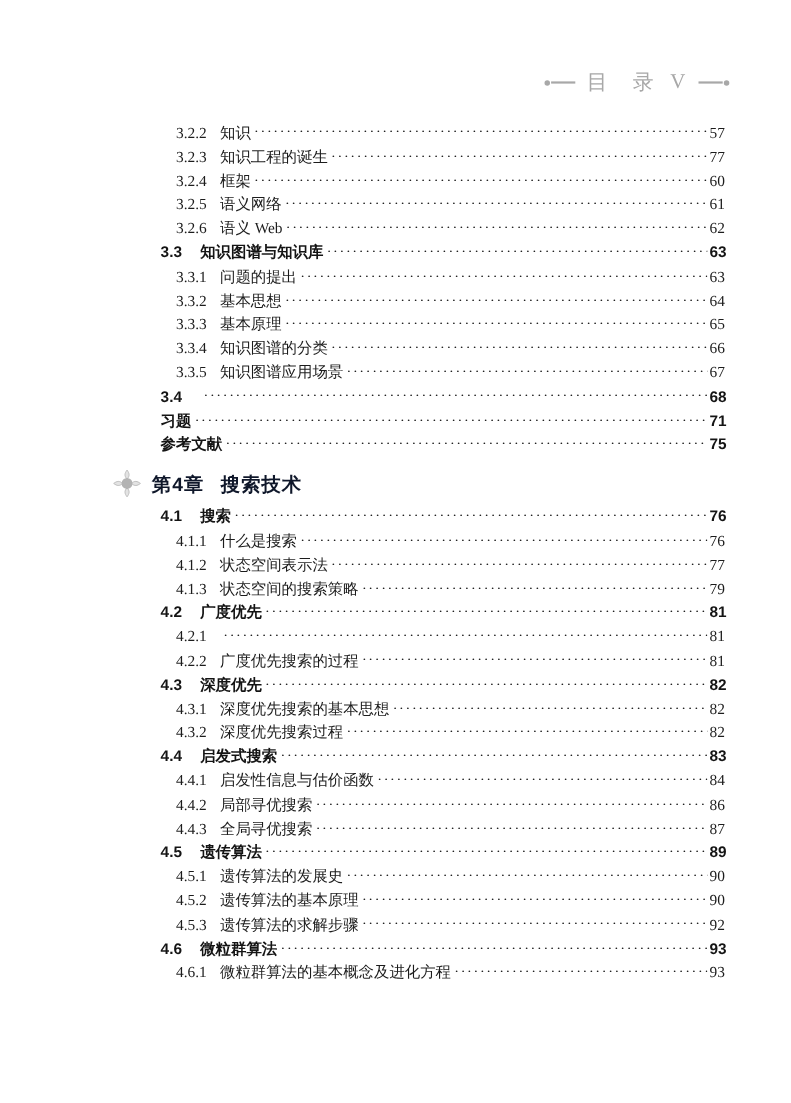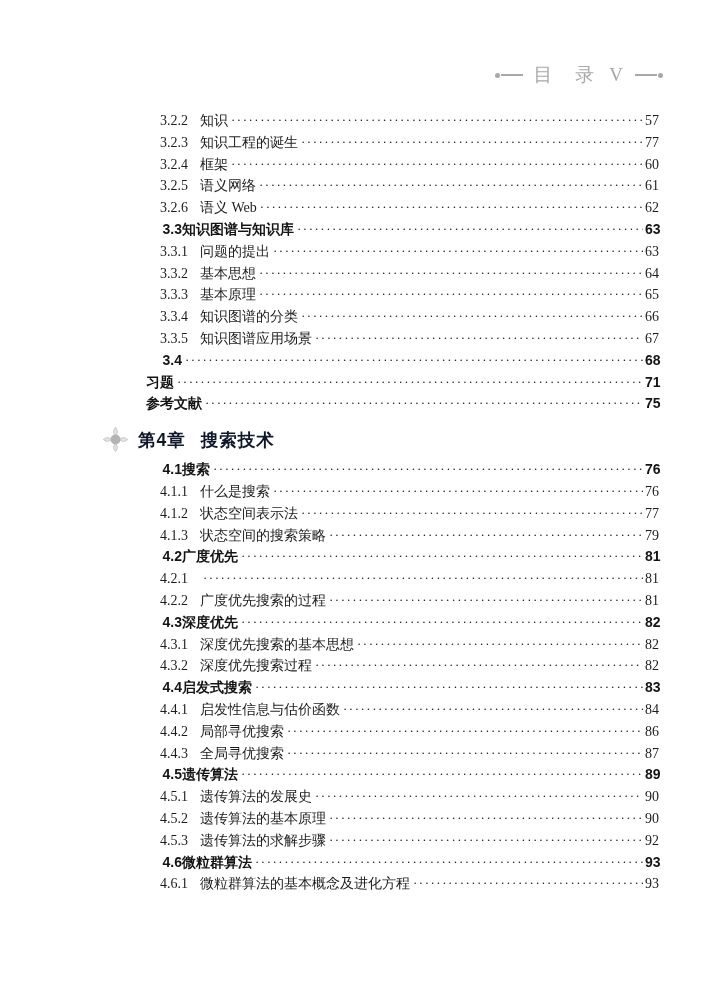--- a/index.html
+++ b/index.html
@@ -48,21 +48,21 @@
   }
   .pagenum { flex:0 0 auto; text-align:left; min-width:18px; }
 
   .lvl-sub { padding-left:14px; font-family:"Liberation Serif","DejaVu Serif",serif; }
   .lvl-sub .num { min-width:40px; }
 
   .lvl-section, .lvl-plain {
     font-family:"Liberation Sans","DejaVu Sans",sans-serif;
     font-weight:700; color:#141414;
   }
-  .lvl-section .num { min-width:36px;text-align:right; }
+  .lvl-section .num { min-width:36px; }
 
   
   .chapter {
     display:flex; align-items:center;
     margin:9px 0 4px -44px;
     height:31px;
     font-family:"Liberation Sans","DejaVu Sans",sans-serif;
     font-weight:700; font-size:17.5px; color:#0f172a;
     letter-spacing:1px;
   }

